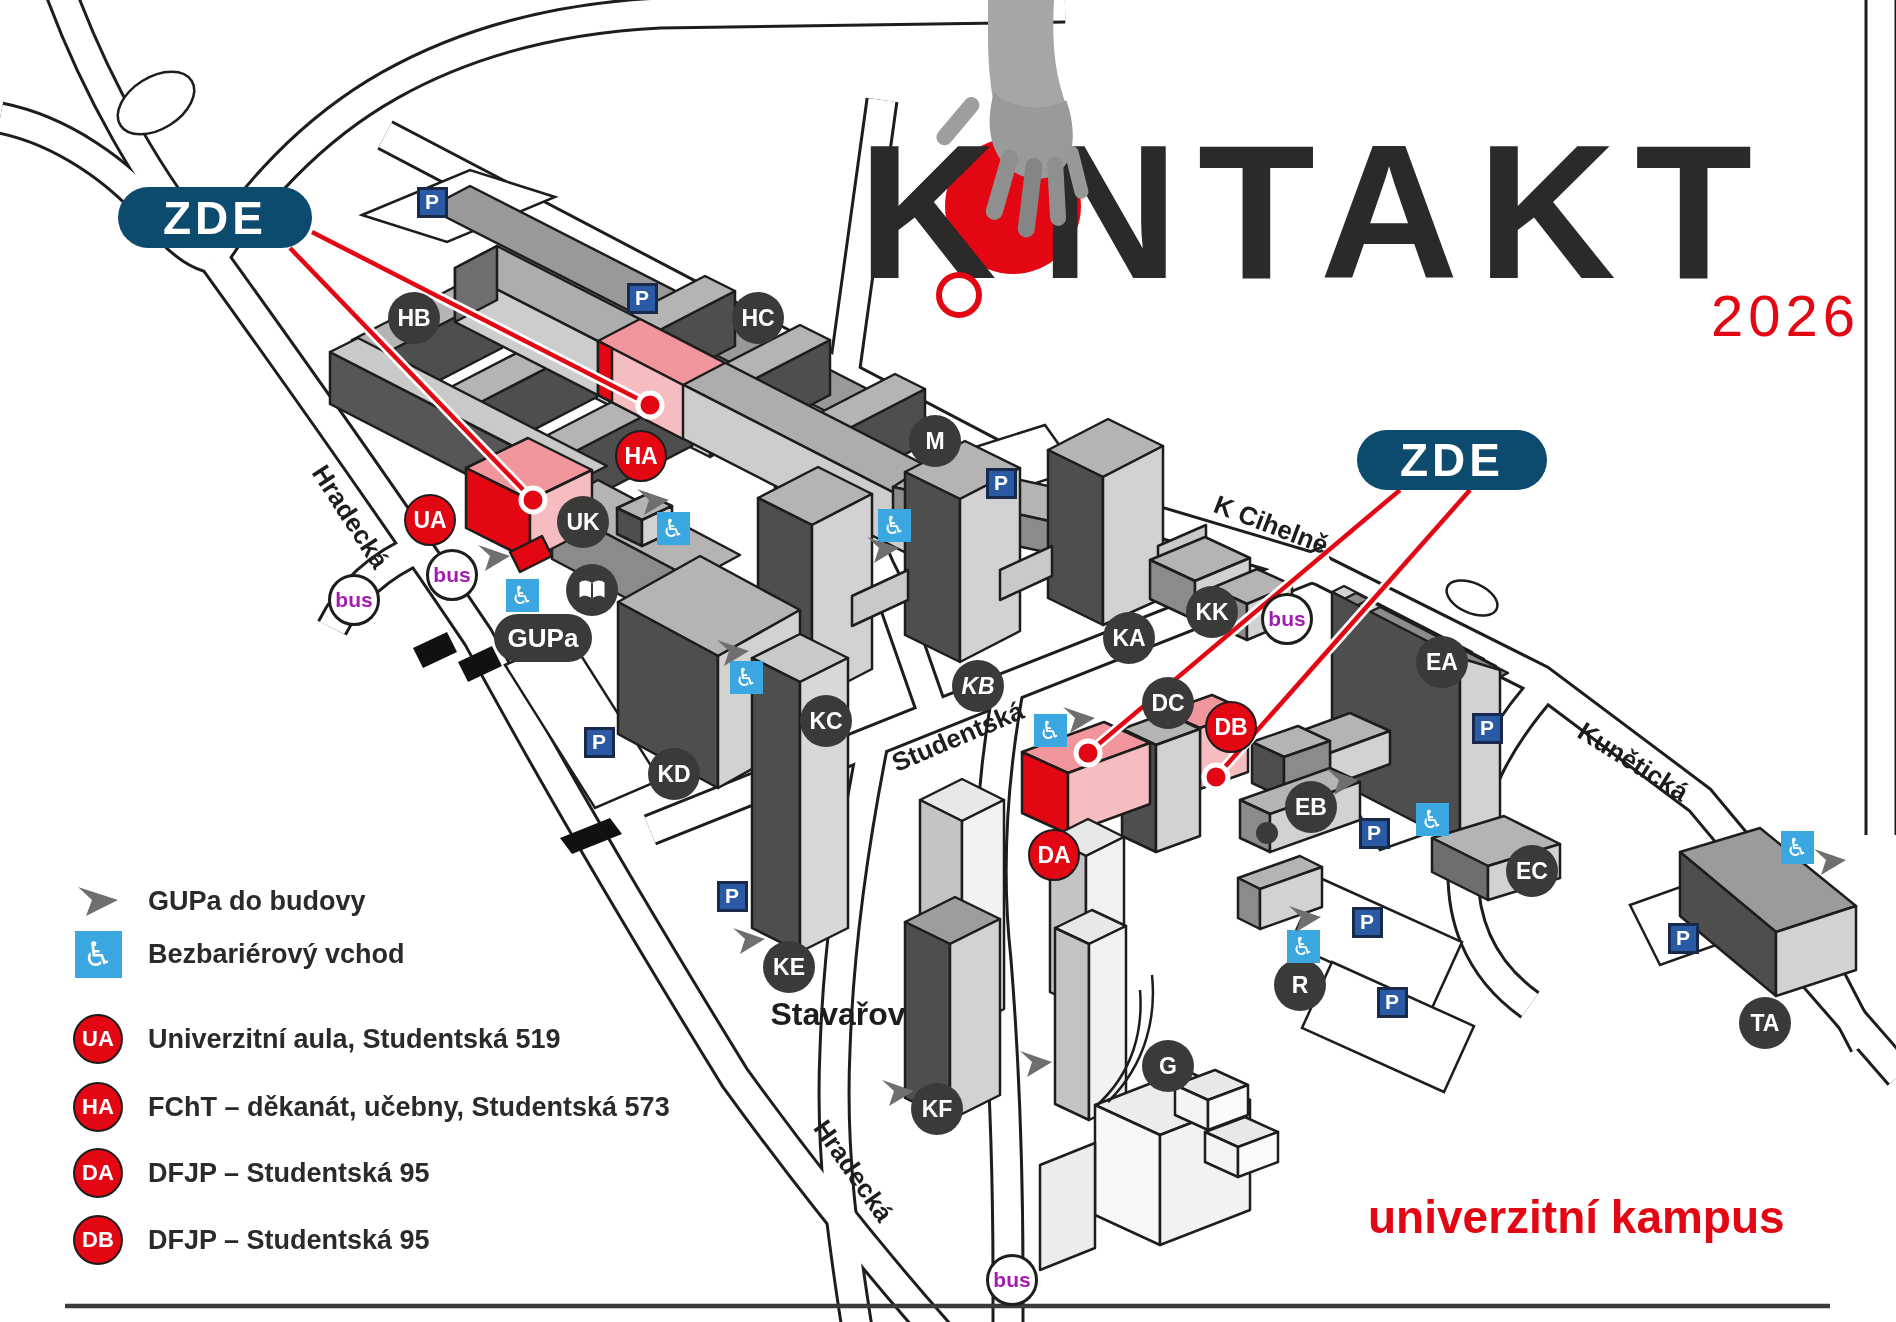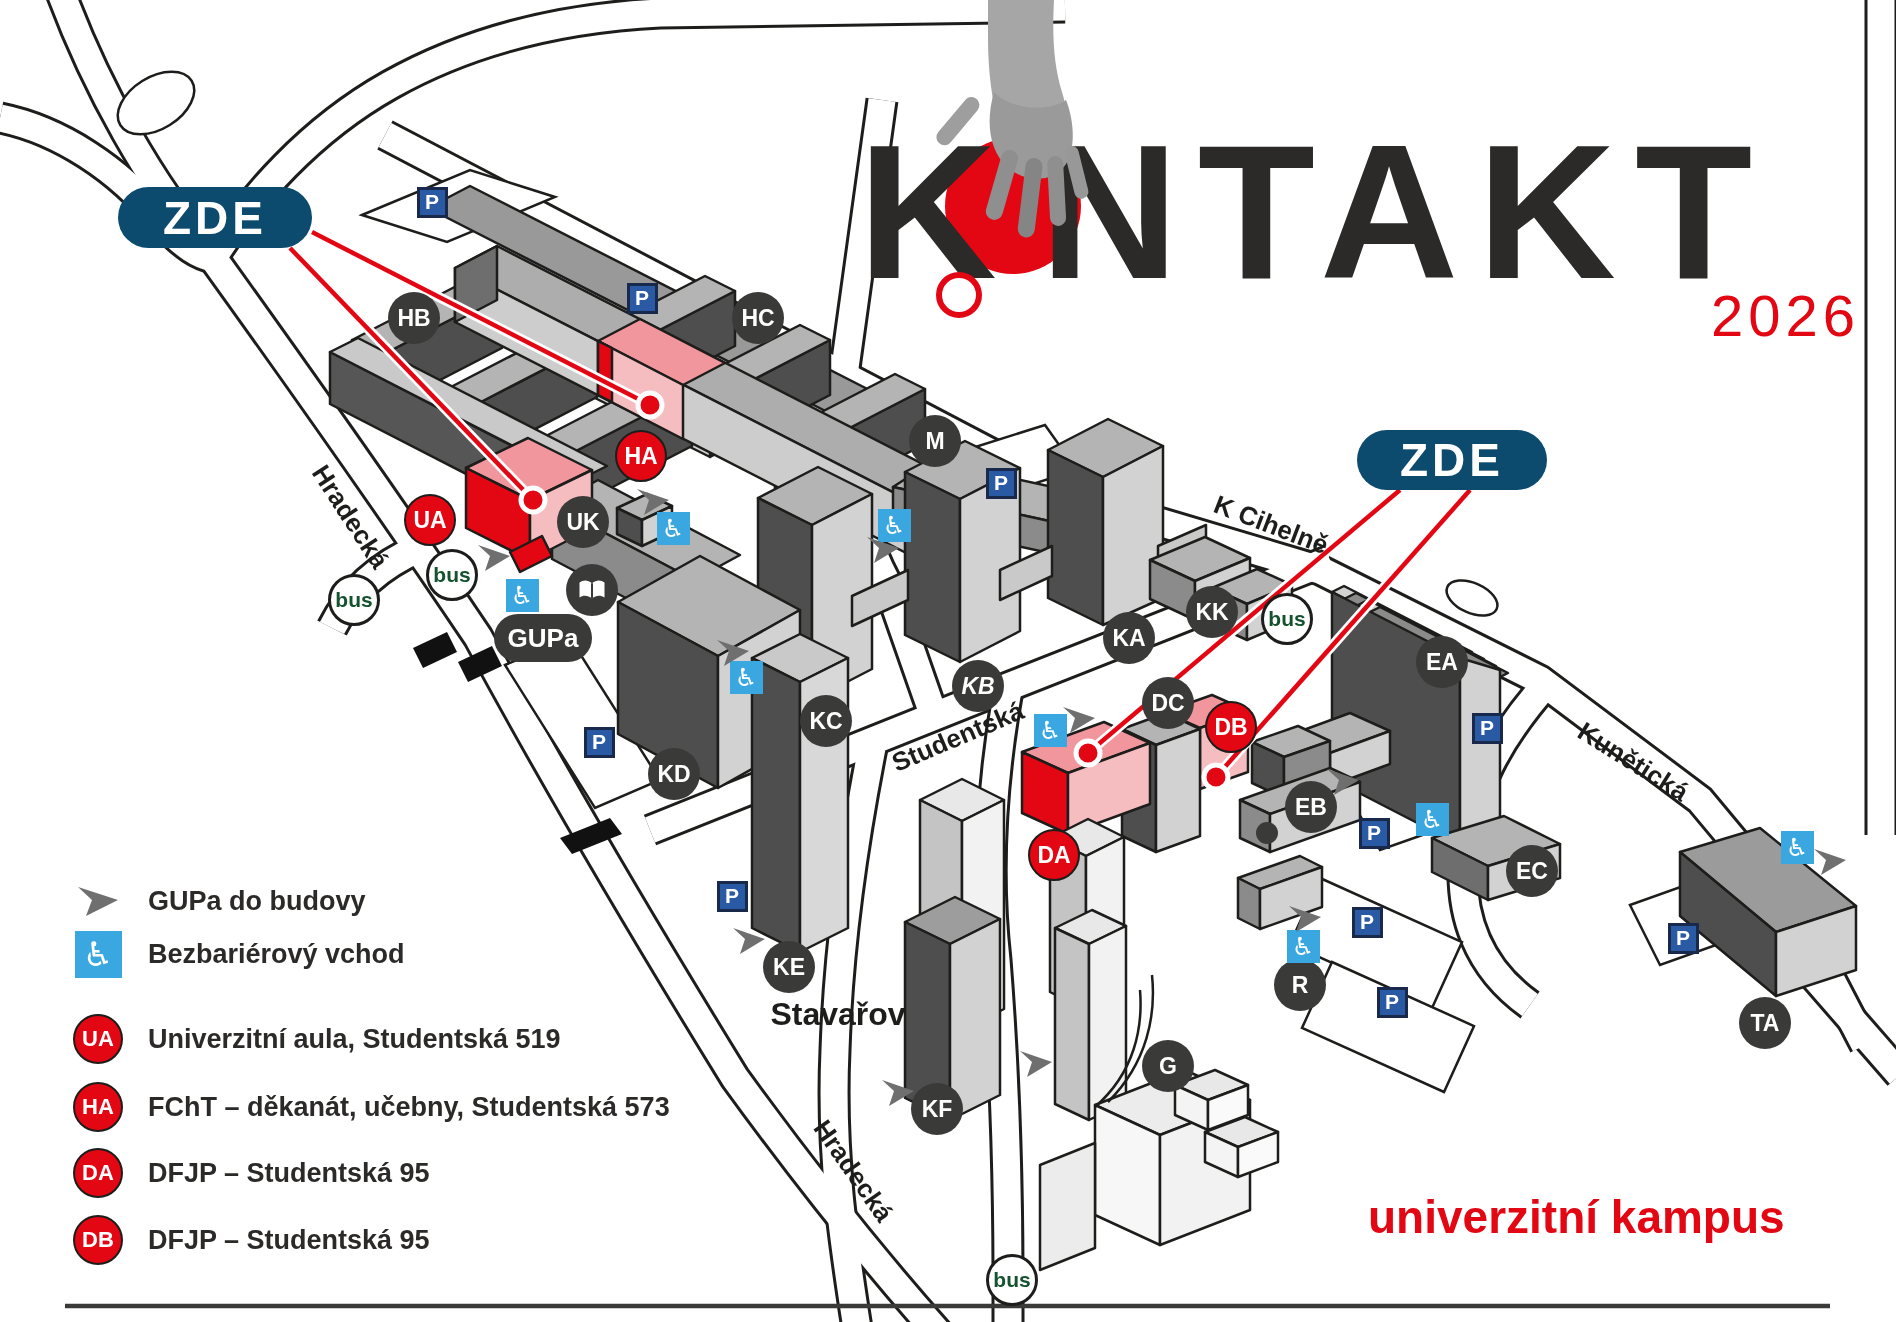--- a/index.html
+++ b/index.html
@@ -5,21 +5,21 @@
   html,body{margin:0;padding:0;background:#fff;}
   .stage{position:relative;width:1896px;height:1322px;background:#ffffff;overflow:hidden;
          font-family:"Liberation Sans",sans-serif;}
   svg.mapsvg{position:absolute;left:0;top:0;z-index:1;}
   #marker-layer{position:absolute;left:0;top:0;width:100%;height:100%;z-index:3;}
 
   
   .mk{position:absolute;display:flex;align-items:center;justify-content:center;box-sizing:border-box;}
   .circle-dark{width:52px;height:52px;border-radius:50%;background:#3a3a39;color:#fff;font-weight:700;font-size:23px;}
   .circle-red{width:52px;height:52px;border-radius:50%;background:#e30613;border:2.5px solid #1d1d1b;color:#fff;font-weight:700;font-size:23px;}
-  .circle-bus{width:52px;height:52px;border-radius:50%;background:#fff;border:3px solid #1d1d1b;color:#14532d;font-weight:700;font-size:21px;text-align:right;}
+  .circle-bus{width:52px;height:52px;border-radius:50%;background:#fff;border:3px solid #1d1d1b;color:#a21caf;font-weight:700;font-size:21px;text-align:right;}
   .ellipse-dark{width:98px;height:48px;border-radius:26px;background:#3a3a39;color:#fff;font-weight:700;font-size:26px;}
   .pk{width:31px;height:31px;background:#2b5aa5;border:3px solid #18294b;color:#fff;font-weight:700;font-size:21px;}
   .wc{width:33px;height:33px;background:#3aa7e0;color:#fff;font-size:25px;line-height:1;
       font-family:"DejaVu Sans",sans-serif;}
   .street{position:absolute;font-weight:700;color:#1d1d1b;white-space:nowrap;z-index:3;}
   .dot{position:absolute;width:22px;height:22px;border-radius:50%;background:#3a3a39;}
   .arrowmk{position:absolute;width:36px;height:30px;}
 
   
   .zde{position:absolute;background:#0c4a6e;border-radius:31px;color:#fff;font-weight:800;

